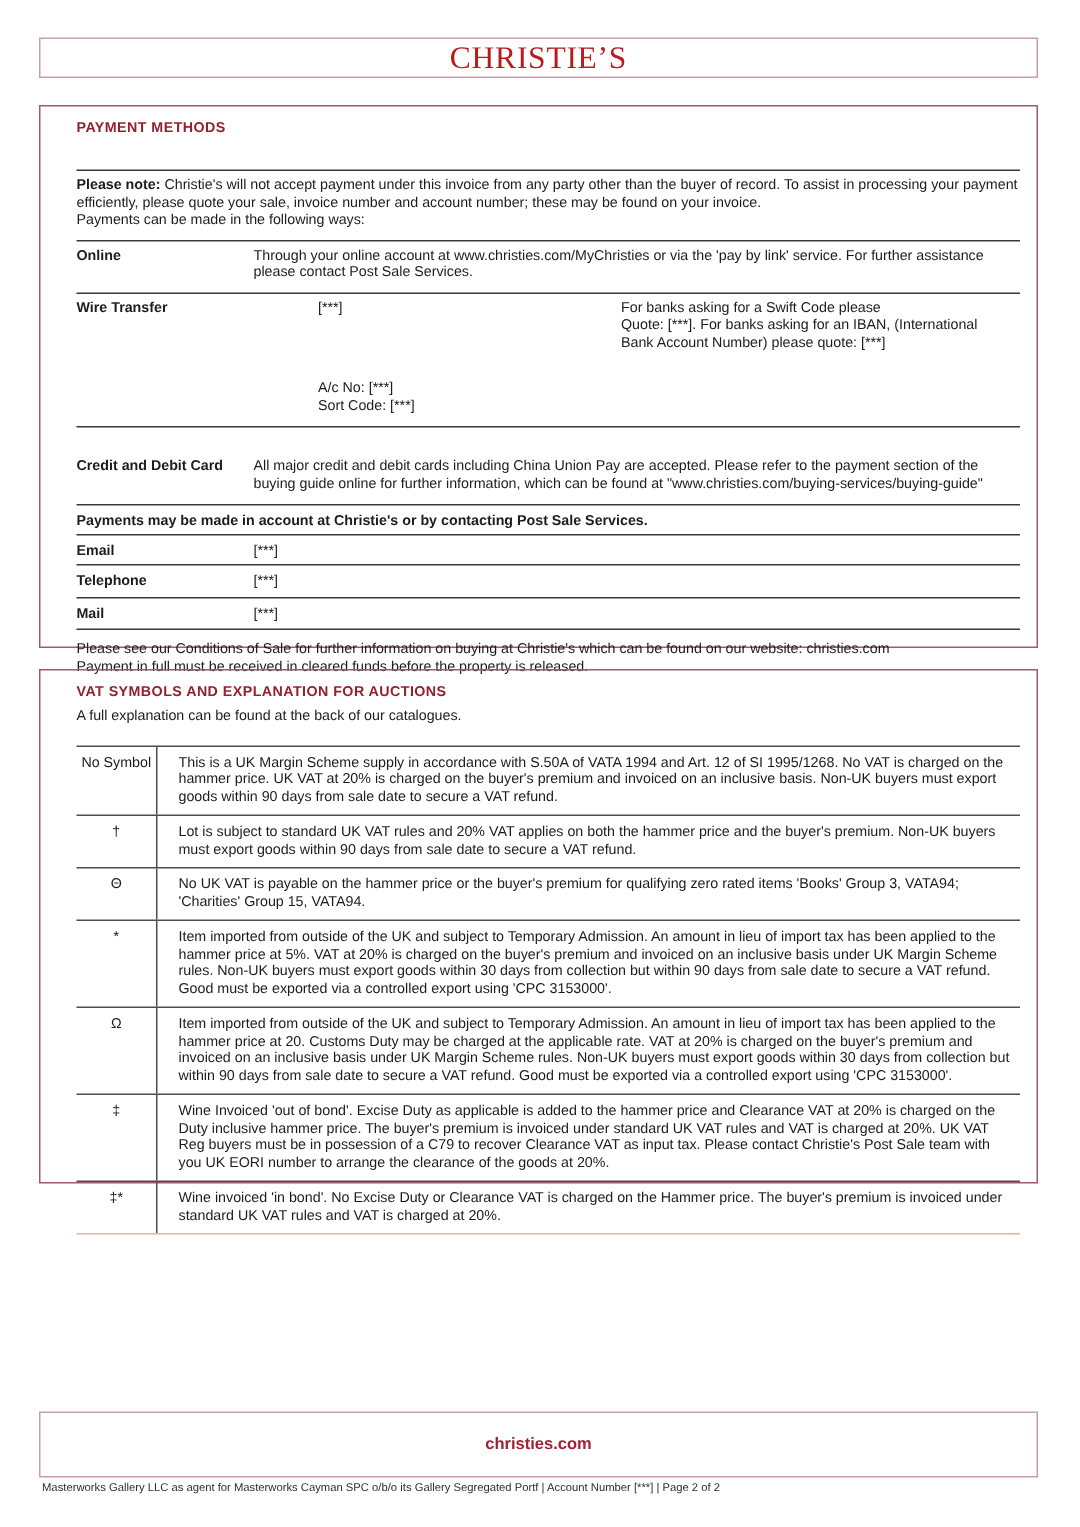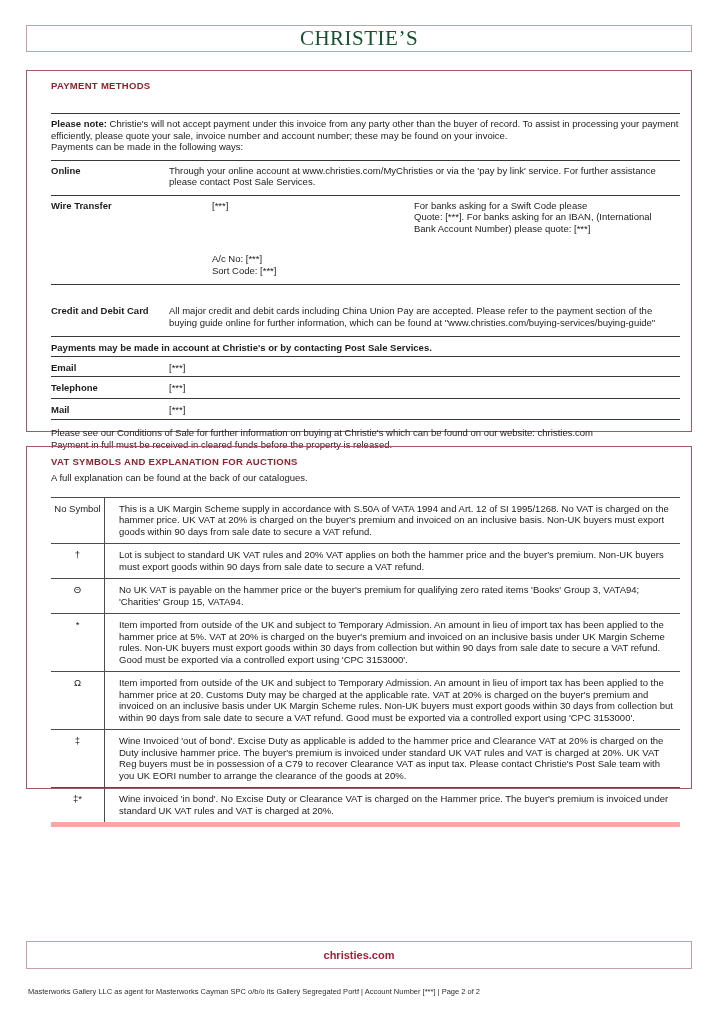--- a/index.html
+++ b/index.html
@@ -13,21 +13,21 @@
 
   
   .header-box {
     position:absolute; left:26px; top:25px; width:666px; height:27px;
     border:1px solid #c79fa9;
     display:flex; align-items:center; justify-content:center;
   }
   .brand-title {
     font-family:"Liberation Serif", serif;
     font-size:21px; letter-spacing:0.5px;
-    color:#14532d; font-weight:400;
+    color:#b91c1c; font-weight:400;
   }
 
   
   .payment-box {
     position:absolute; left:26px; top:70px; width:666px; height:362px;
     border:1px solid #a25a66;
     padding:0 11px 0 24px;
     font-size:9.5px; line-height:11.5px;
   }
   .section-heading {
@@ -60,32 +60,32 @@
   .conditions { margin-top:7px; }
 
   
   .vat-box {
     position:absolute; left:26px; top:446px; width:666px; height:343px;
     border:1px solid #a25a66;
     padding:0 11px 0 24px;
     font-size:9.5px; line-height:11.5px;
   }
   .vat-sub { margin-top:4px; }
-  .vat-table { margin-top:13px; border-top:1px solid #4d4d4d; border-bottom:5px solid #fca5a5; }
+  .vat-table { margin-top:13px; border-top:1px solid #4d4d4d; border-bottom:1px solid #fca5a5; }
   .vat-row { display:flex; border-bottom:1px solid #4d4d4d; }
   .vat-row:last-child { border-bottom:none; }
   .vat-sym {
     flex:0 0 54px; width:54px; border-right:1px solid #4d4d4d;
     text-align:center; padding:5px 2px 6px 2px;
   }
   .vat-txt { flex:1; padding:5px 4px 6px 14px; }
 
   
   .site-box {
-    position:absolute; left:26px; top:941px; width:666px; height:28px;
+    position:absolute; left:26px; top:941px; width:666px; height:44px;
     border:1px solid #c79fa9;
     display:flex; align-items:center; justify-content:center;
   }
   .site-text { color:#a31f34; font-weight:bold; font-size:11px; }
 
   
   .footer-note {
     position:absolute; left:28px; top:987px;
     font-size:7.5px; color:#2e2e2e;
   }

